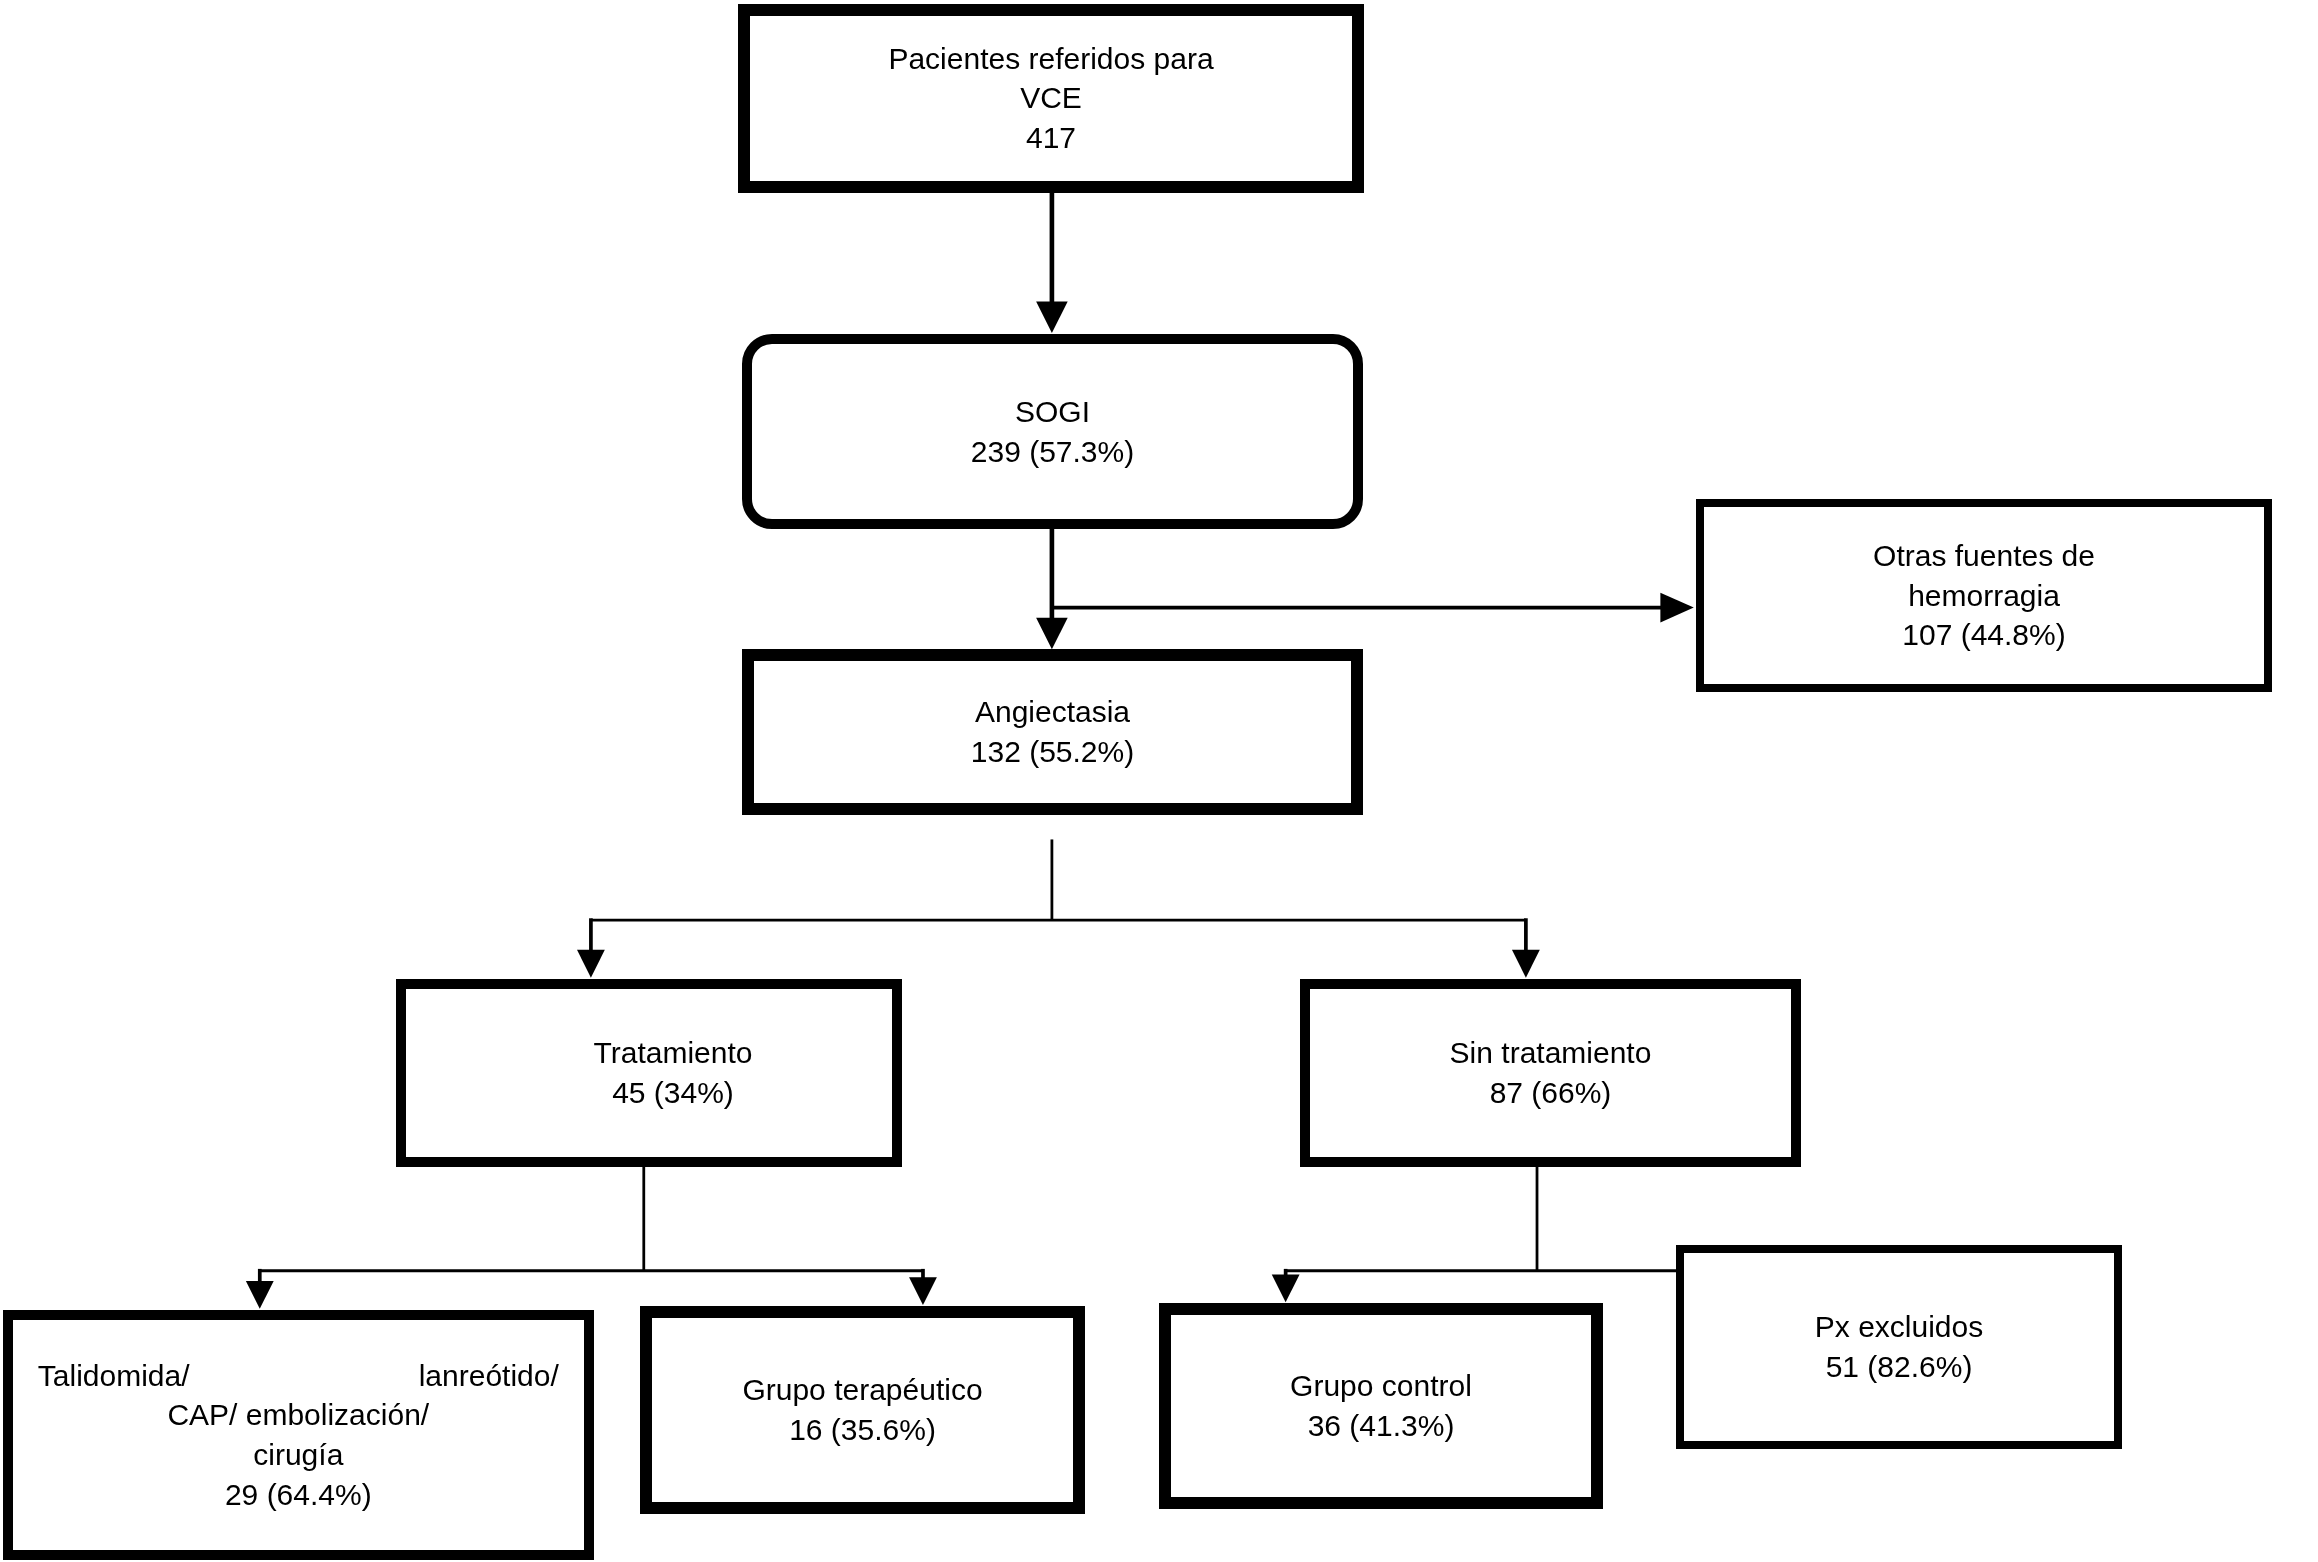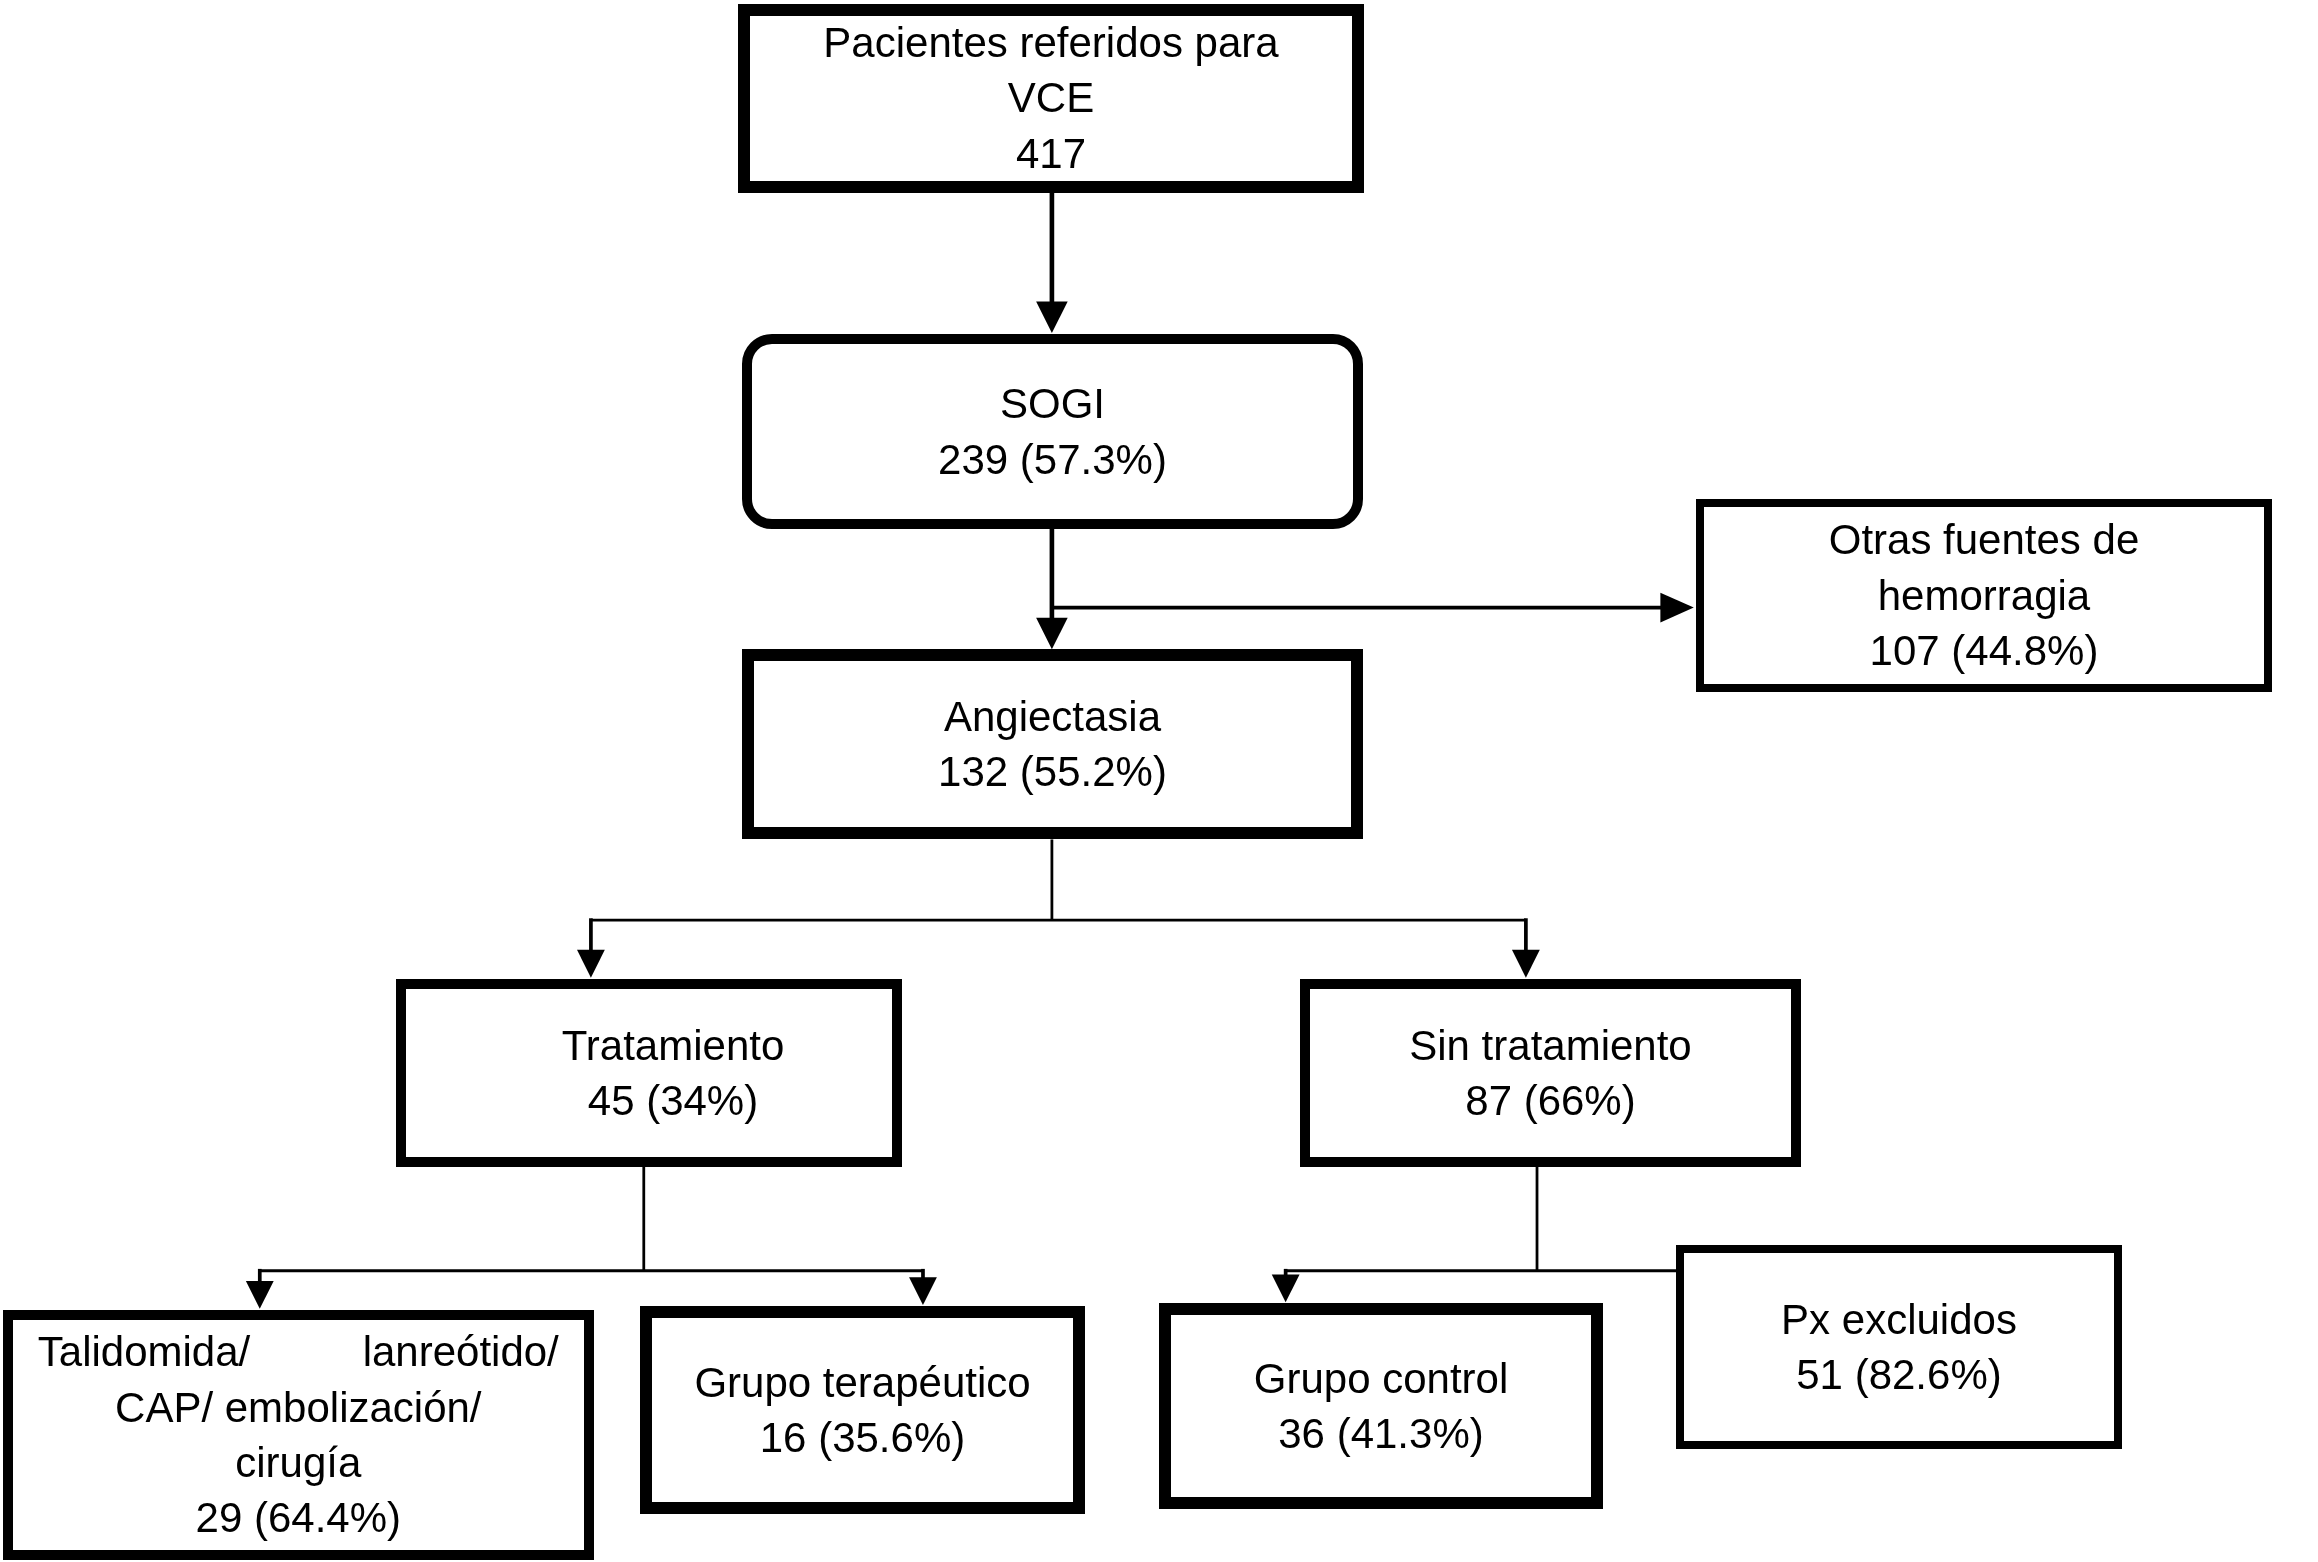--- a/index.html
+++ b/index.html
@@ -20,21 +20,21 @@
   .node{
     position:absolute;
     box-sizing:border-box;
     border-style:solid;
     border-color:#000000;
     background:#ffffff;
     display:flex;
     flex-direction:column;
     justify-content:center;
     text-align:center;
-    font-size:42px;
+    font-size:30px;
     color:#000000;
   }
   .node .ln{line-height:1.32; white-space:nowrap;}
   .b13{border-width:12px;}
   .b11{border-width:10.2px;}
   .b9{border-width:8.3px;}
   .split{
     display:flex;
     justify-content:space-between;
     padding:0 25px;
@@ -101,21 +101,21 @@
     <div class="ln">SOGI</div>
     <div class="ln">239 (57.3%)</div>
   </div>
 
   <div class="node b9" style="left:1696px;top:499px;width:576px;height:193px;">
     <div class="ln">Otras fuentes de</div>
     <div class="ln">hemorragia</div>
     <div class="ln">107 (44.8%)</div>
   </div>
 
-  <div class="node b13" style="left:742px;top:649px;width:621px;height:190px;">
+  <div class="node b13" style="left:742px;top:649px;width:621px;height:166px;">
     <div class="ln">Angiectasia</div>
     <div class="ln">132 (55.2%)</div>
   </div>
 
   <div class="node b11" style="left:396px;top:979px;width:506px;height:188px;padding-left:48px;">
     <div class="ln">Tratamiento</div>
     <div class="ln">45 (34%)</div>
   </div>
 
   <div class="node b11" style="left:1300px;top:979px;width:501px;height:188px;">

